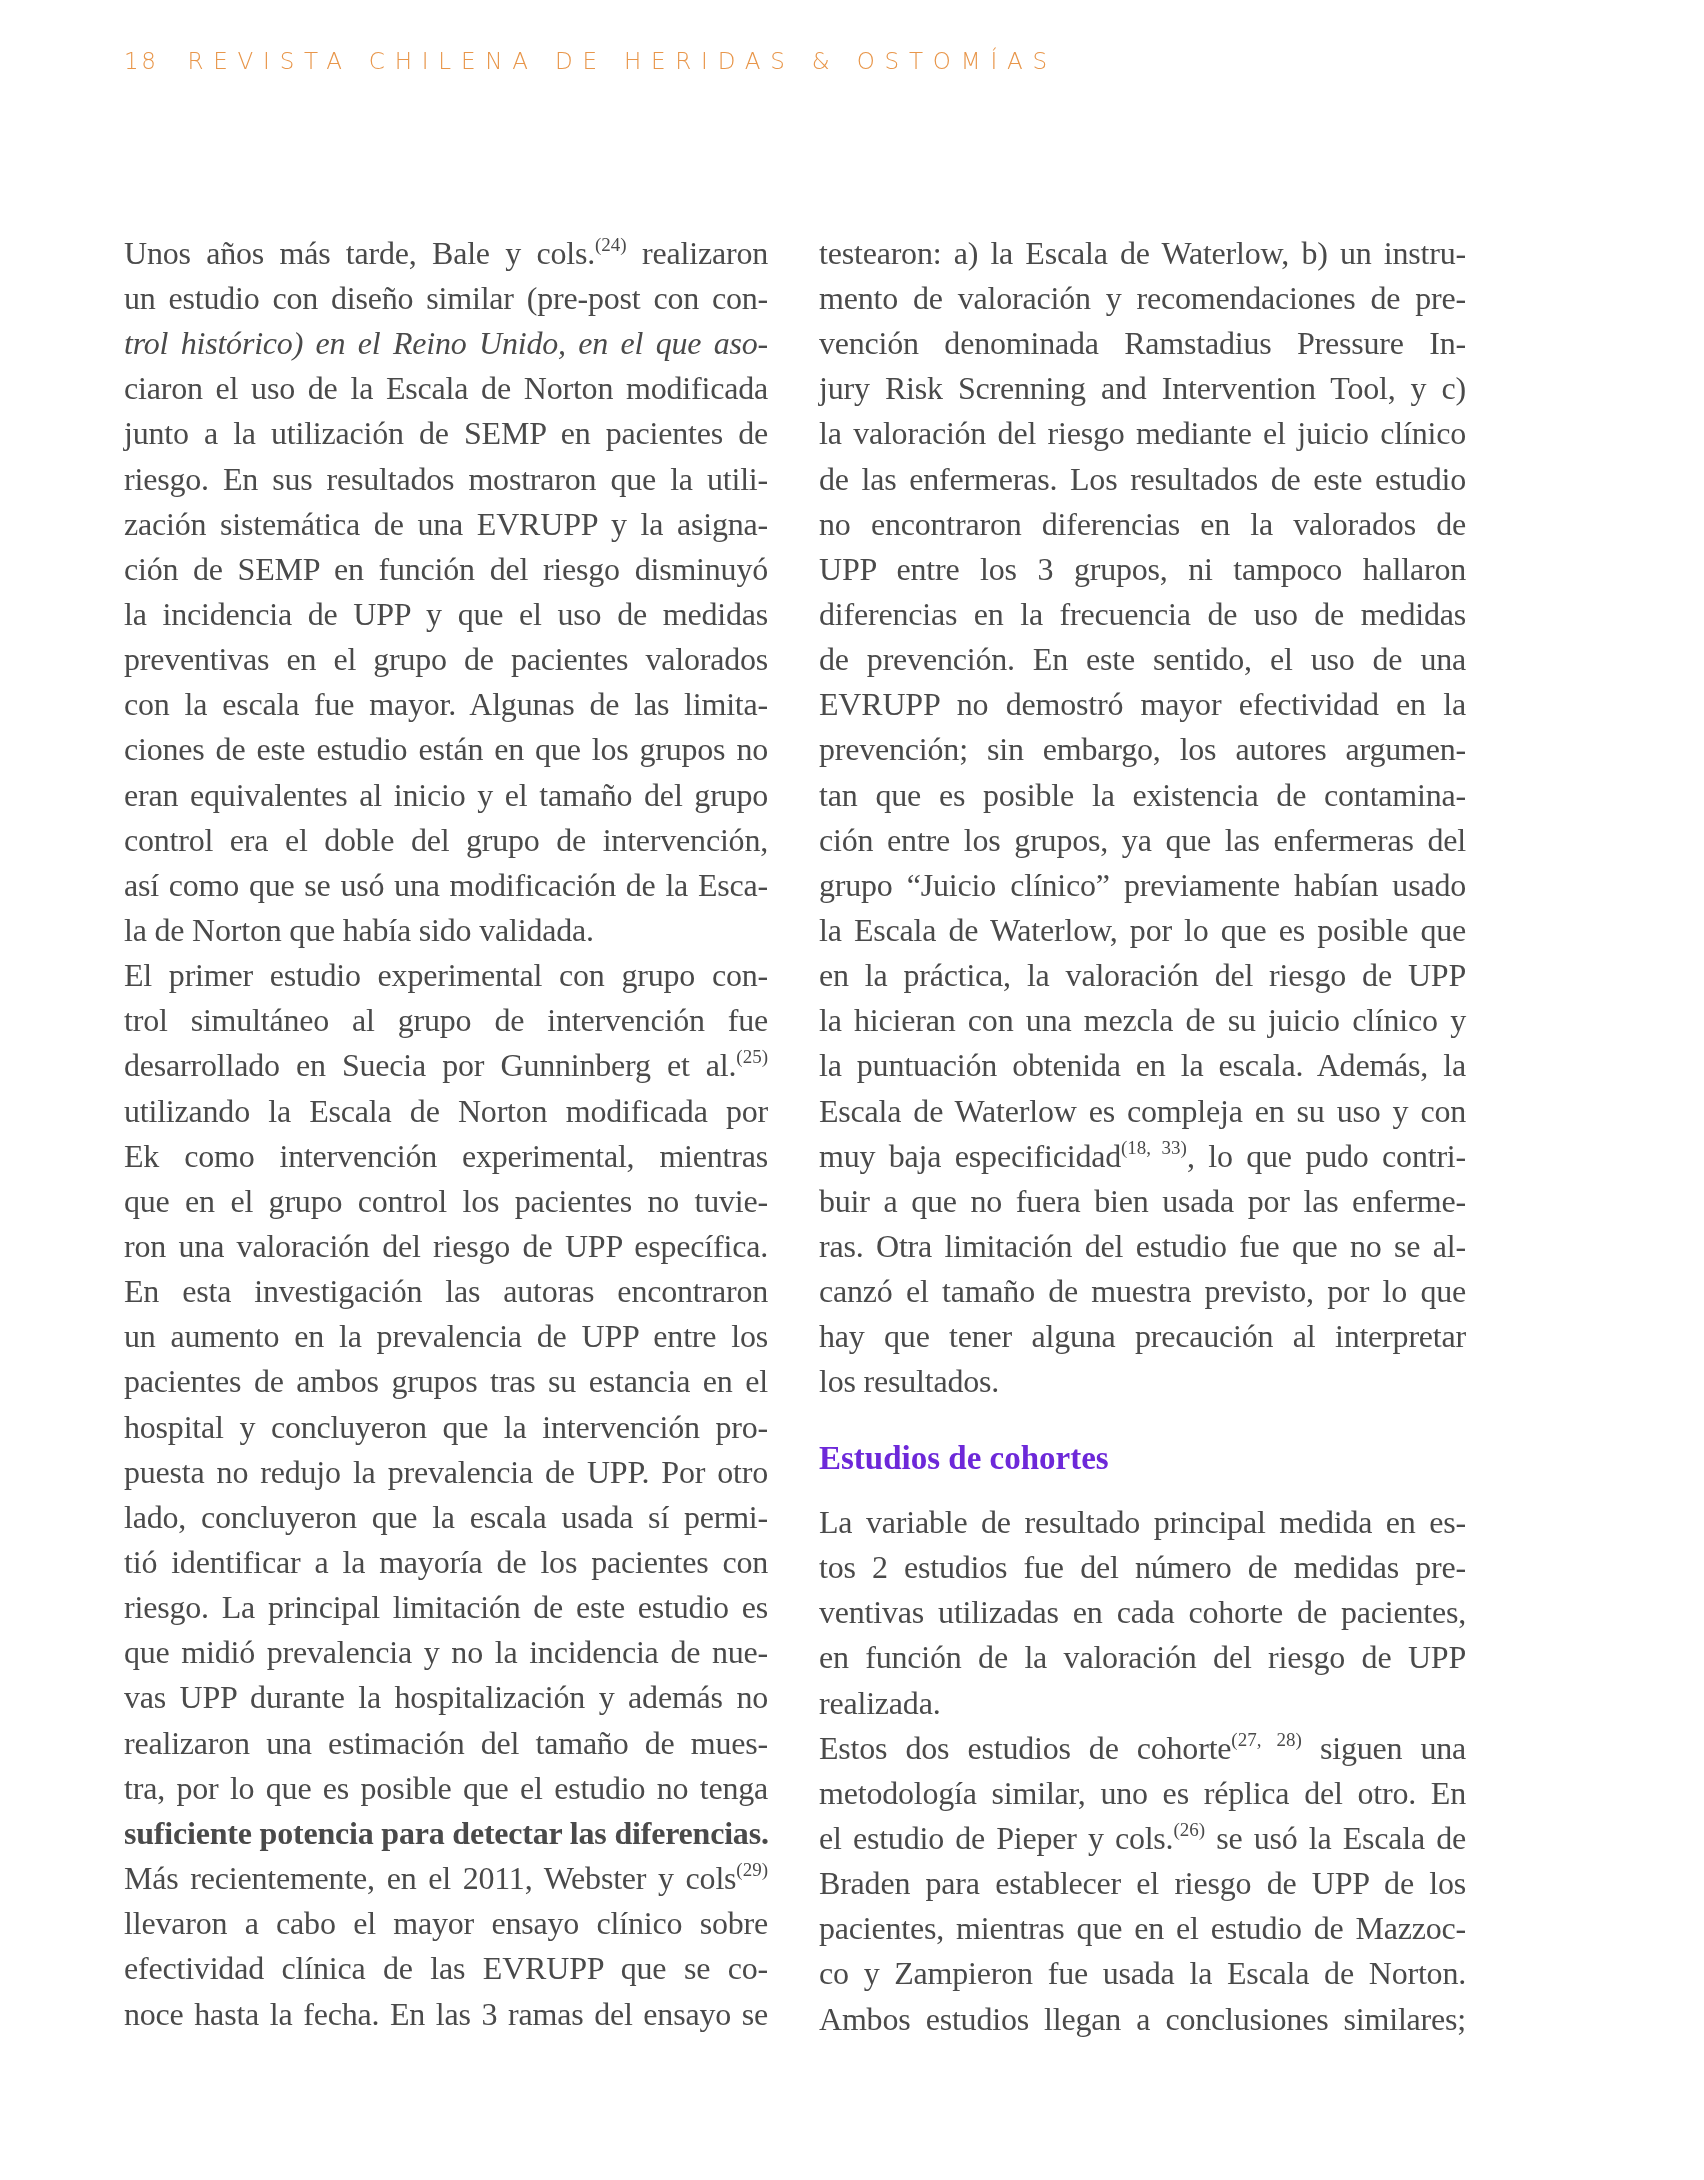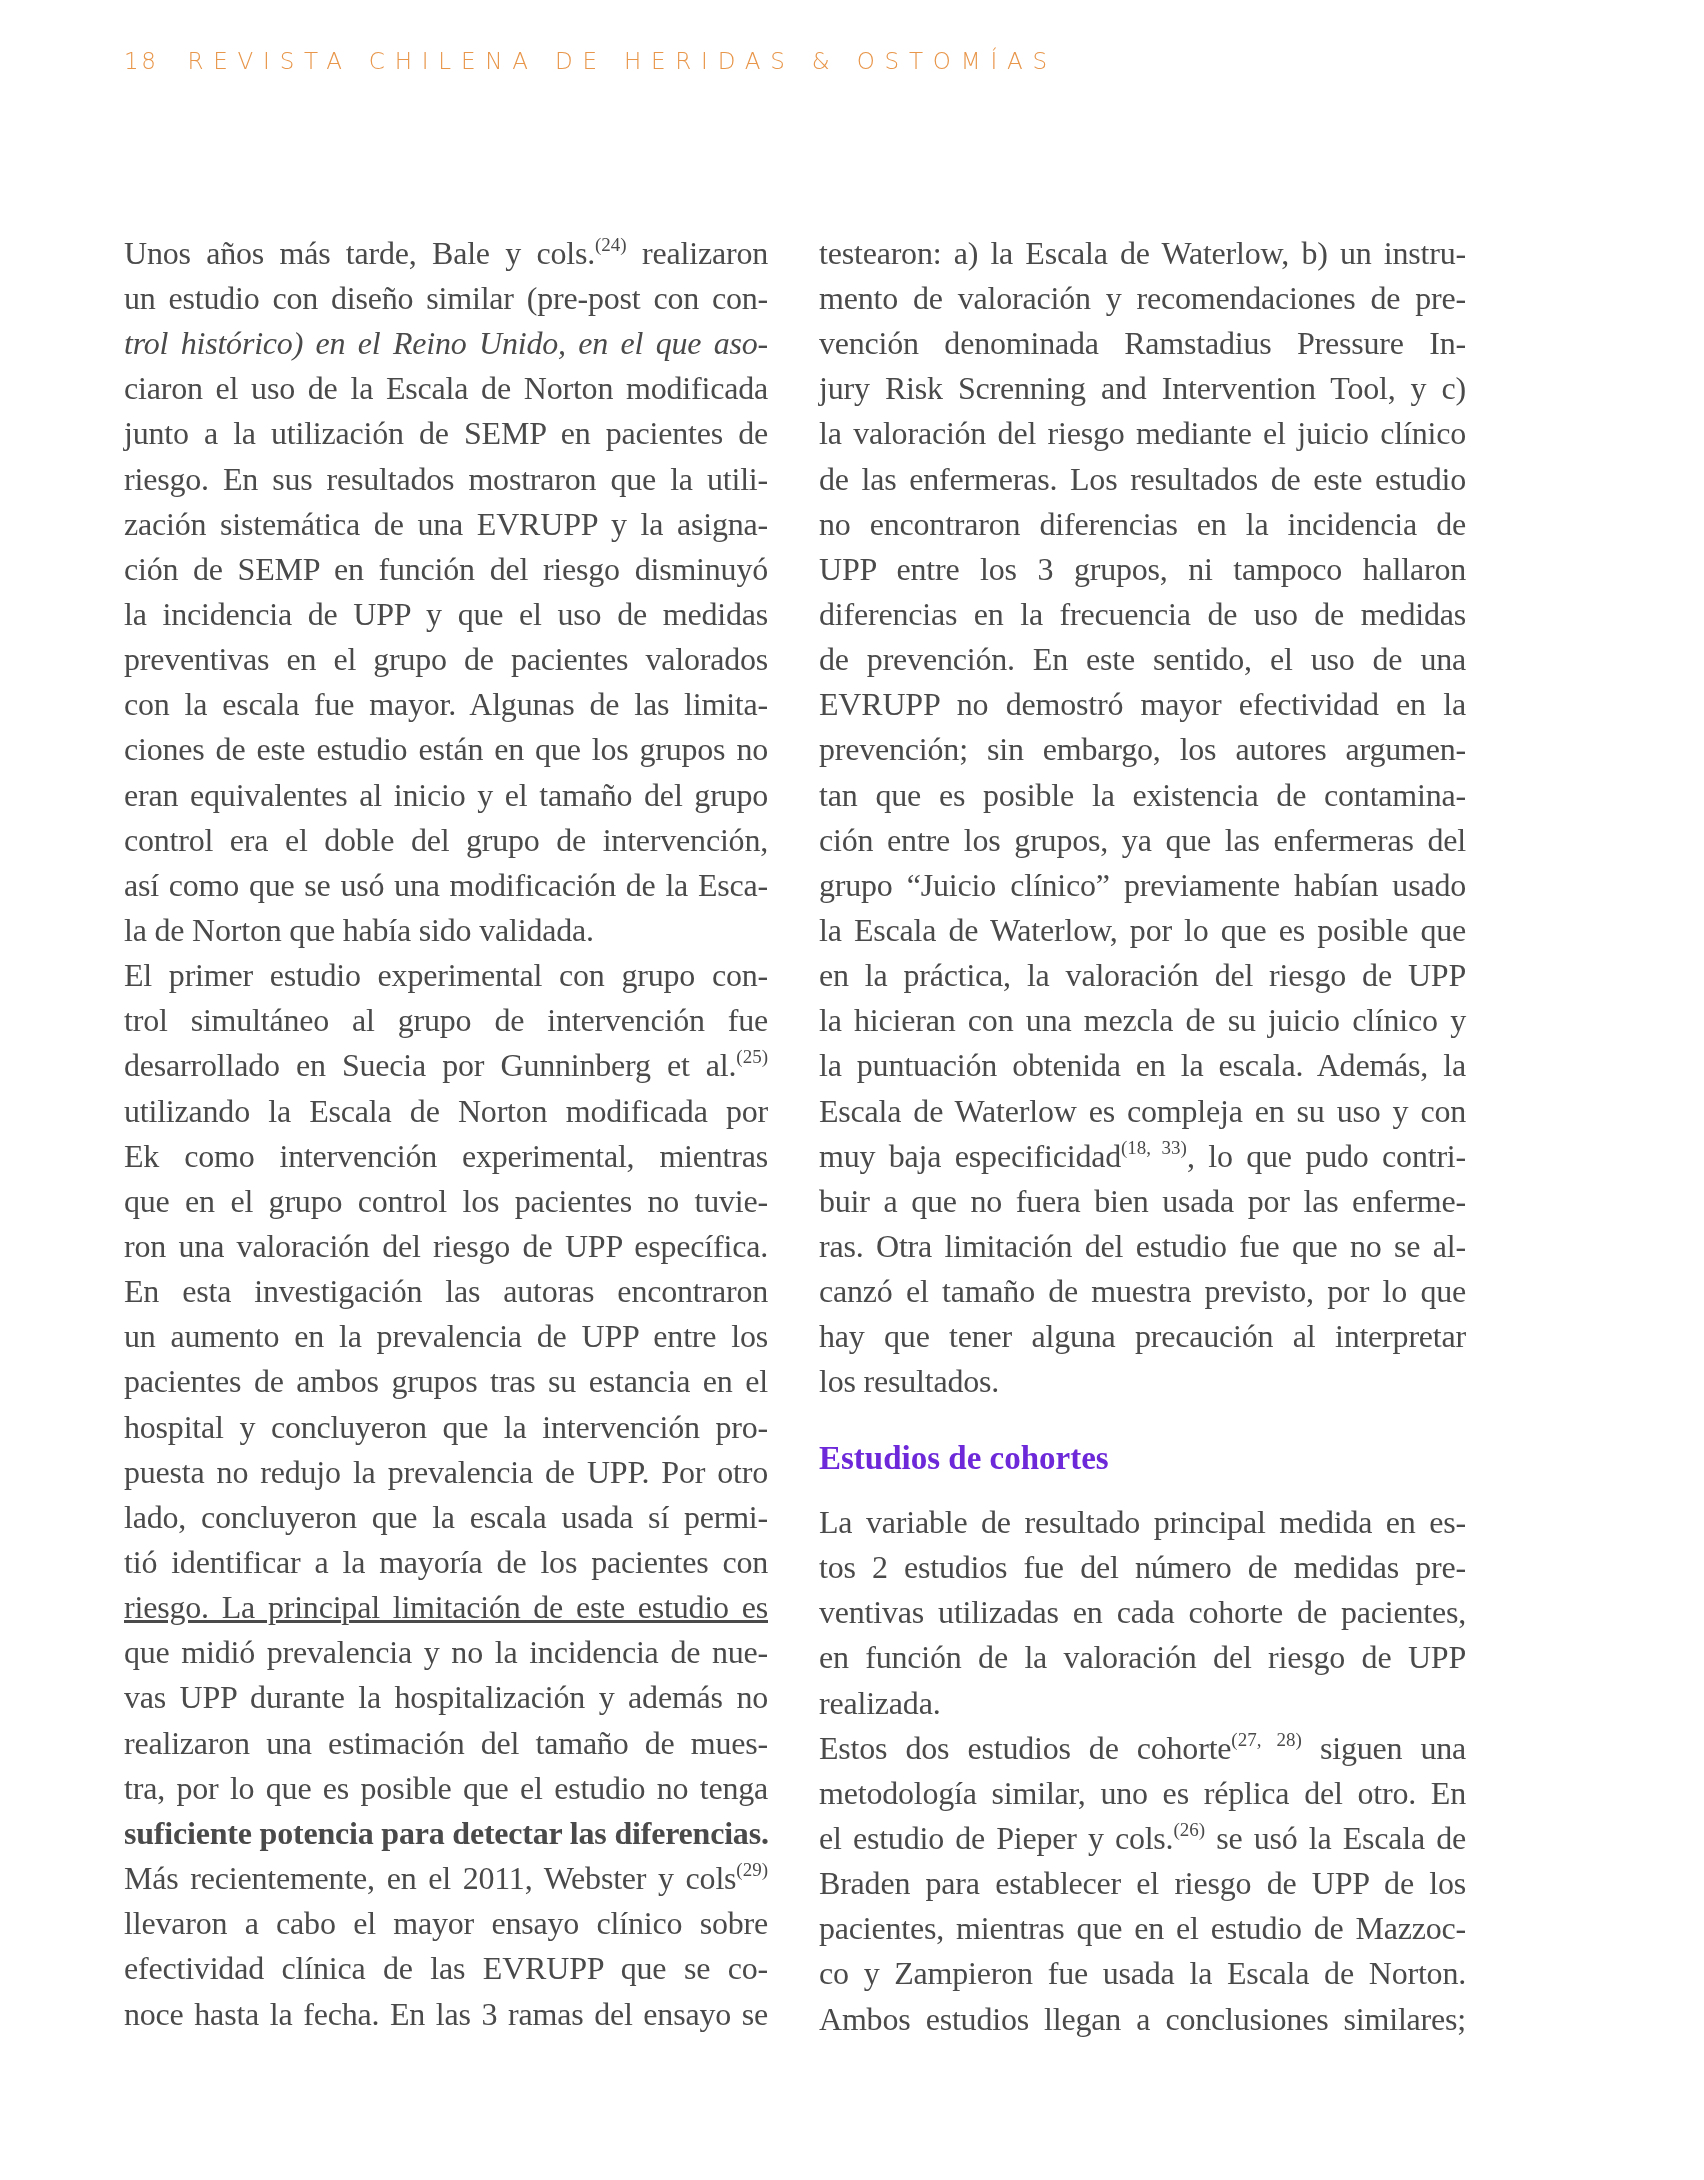--- a/index.html
+++ b/index.html
@@ -58,41 +58,41 @@
     <div class="line" style="top: 1134px;"><span>Ek como intervención experimental, mientras</span></div>
     <div class="line" style="top: 1179px;"><span>que en el grupo control los pacientes no tuvie-</span></div>
     <div class="line" style="top: 1224px;"><span>ron una valoración del riesgo de UPP específica.</span></div>
     <div class="line" style="top: 1269px;"><span>En esta investigación las autoras encontraron</span></div>
     <div class="line" style="top: 1314px;"><span>un aumento en la prevalencia de UPP entre los</span></div>
     <div class="line" style="top: 1359px;"><span>pacientes de ambos grupos tras su estancia en el</span></div>
     <div class="line" style="top: 1405px;"><span>hospital y concluyeron que la intervención pro-</span></div>
     <div class="line" style="top: 1450px;"><span>puesta no redujo la prevalencia de UPP. Por otro</span></div>
     <div class="line" style="top: 1495px;"><span>lado, concluyeron que la escala usada sí permi-</span></div>
     <div class="line" style="top: 1540px;"><span>tió identificar a la mayoría de los pacientes con</span></div>
-    <div class="line" style="top: 1585px; text-decoration: underline;"><span>riesgo. La principal limitación de este estudio es</span></div>
+    <div class="line" style="top: 1585px;"><span>riesgo. La principal limitación de este estudio es</span></div>
     <div class="line" style="top: 1630px;"><span>que midió prevalencia y no la incidencia de nue-</span></div>
     <div class="line" style="top: 1675px;"><span>vas UPP durante la hospitalización y además no</span></div>
     <div class="line" style="top: 1721px;"><span>realizaron una estimación del tamaño de mues-</span></div>
     <div class="line" style="top: 1766px;"><span>tra, por lo que es posible que el estudio no tenga</span></div>
     <div class="line" style="top: 1811px; font-weight: bold;"><span>suficiente potencia para detectar las diferencias.</span></div>
     <div class="line" style="top: 1856px; text-align-last: justify;"><span>Más recientemente, en el 2011, Webster y cols</span><sup>(29)</sup></div>
     <div class="line" style="top: 1901px;"><span>llevaron a cabo el mayor ensayo clínico sobre</span></div>
     <div class="line" style="top: 1946px;"><span>efectividad clínica de las EVRUPP que se co-</span></div>
     <div class="line" style="top: 1992px;"><span>noce hasta la fecha. En las 3 ramas del ensayo se</span></div>
   </div>
 
 <div class="column col-right" id="col-right">
   <div class="section-heading" style="top:1436px;">Estudios de cohortes</div>
 <div class="line" style="top: 231px;"><span>testearon: a) la Escala de Waterlow, b) un instru-</span></div>
     <div class="line" style="top: 276px;"><span>mento de valoración y recomendaciones de pre-</span></div>
     <div class="line" style="top: 321px;"><span>vención denominada Ramstadius Pressure In-</span></div>
     <div class="line" style="top: 366px;"><span>jury Risk Screnning and Intervention Tool, y c)</span></div>
     <div class="line" style="top: 411px;"><span>la valoración del riesgo mediante el juicio clínico</span></div>
     <div class="line" style="top: 457px;"><span>de las enfermeras. Los resultados de este estudio</span></div>
-    <div class="line" style="top: 502px;"><span>no encontraron diferencias en la incidencia de</span></div>
+    <div class="line" style="top: 502px;"><span>no encontraron diferencias en la valorados de</span></div>
     <div class="line" style="top: 547px;"><span>UPP entre los 3 grupos, ni tampoco hallaron</span></div>
     <div class="line" style="top: 592px;"><span>diferencias en la frecuencia de uso de medidas</span></div>
     <div class="line" style="top: 637px;"><span>de prevención. En este sentido, el uso de una</span></div>
     <div class="line" style="top: 682px;"><span>EVRUPP no demostró mayor efectividad en la</span></div>
     <div class="line" style="top: 727px;"><span>prevención; sin embargo, los autores argumen-</span></div>
     <div class="line" style="top: 773px;"><span>tan que es posible la existencia de contamina-</span></div>
     <div class="line" style="top: 818px;"><span>ción entre los grupos, ya que las enfermeras del</span></div>
     <div class="line" style="top: 863px;"><span>grupo “Juicio clínico” previamente habían usado</span></div>
     <div class="line" style="top: 908px;"><span>la Escala de Waterlow, por lo que es posible que</span></div>
     <div class="line" style="top: 953px;"><span>en la práctica, la valoración del riesgo de UPP</span></div>

